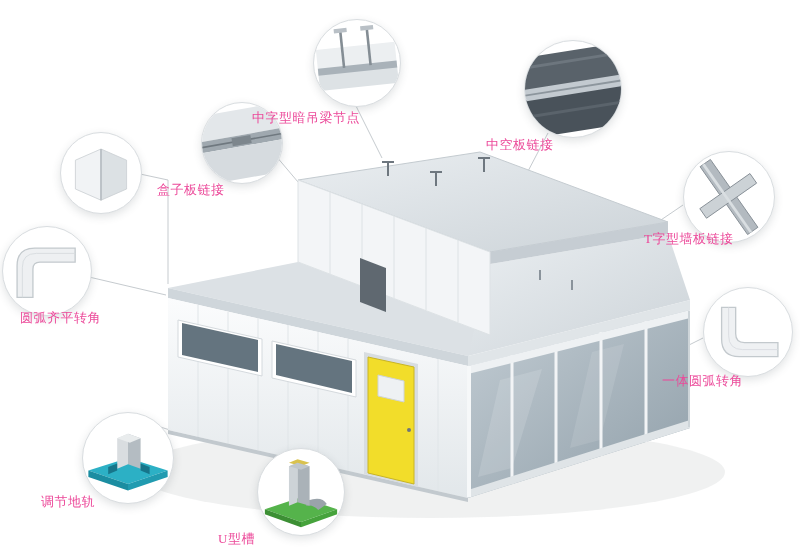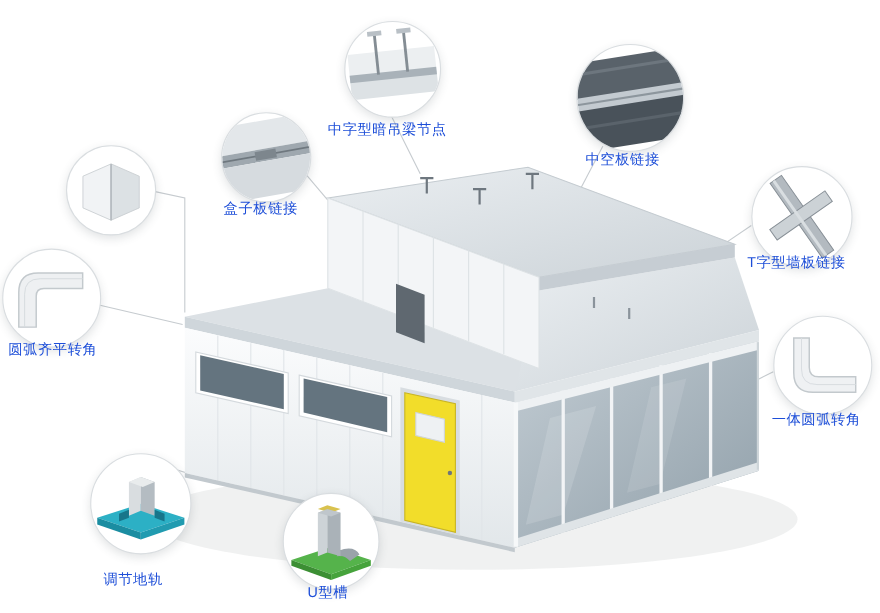--- a/index.html
+++ b/index.html
@@ -8,22 +8,22 @@
     font-family:"Liberation Sans", sans-serif; overflow:hidden;
   }
   .bldg { position:absolute; left:0; top:0; }
   .co {
     position:absolute; border-radius:50%; background:#ffffff;
     border:1px solid #d9dde0; box-shadow:0 3px 9px rgba(55,65,75,.15);
     overflow:hidden;
   }
   .co svg { display:block; width:100%; height:100%; }
   .lbl {
-    position:absolute; font-size:13px; color:#1d4ed8; text-align:center;
-    letter-spacing:.5px; line-height:17px; white-space:nowrap;
+    position:absolute; font-size:13px; color:#ec4899; text-align:left;
+    letter-spacing:.5px; line-height:17px; white-space:nowrap;font-family:Liberation Serif, serif;
   }
 </style>
 </head>
 <body>
 
 <div class="stage">
 
   <svg class="bldg" width="800" height="557" viewBox="0 0 800 557">
     <defs>
       <linearGradient id="gRoof" x1="0" y1="0" x2="1" y2="1">
@@ -217,19 +217,19 @@
       <polygon points="36,20 46,16 46,62 36,66" fill="#cdd3d7"></polygon>
       <polygon points="46,16 60,20 60,66 46,62" fill="#aab2b8"></polygon>
       <polygon points="36,16 46,12 60,16 50,20" fill="#d9c24e"></polygon>
       <polygon points="36,20 46,16 60,20 50,24" fill="#bfc6cb"></polygon>
     </svg>
   </div>
 
   <div class="lbl" style="left:252px;top:109px;width:200px;">中字型暗吊梁节点</div>
   <div class="lbl" style="left:157px;top:181px;width:160px;">盒子板链接</div>
   <div class="lbl" style="left:486px;top:136px;width:160px;">中空板链接</div>
-  <div class="lbl" style="left:0px;top:309px;width:96px;">圆弧齐平转角</div>
+  <div class="lbl" style="left:0px;top:309px;width:96px;padding-left:20px;">圆弧齐平转角</div>
   <div class="lbl" style="left:644px;top:230px;width:160px;">T字型墙板链接</div>
   <div class="lbl" style="left:662px;top:372px;width:160px;">一体圆弧转角</div>
-  <div class="lbl" style="left:41px;top:518px;width:160px;">调节地轨</div>
+  <div class="lbl" style="left:41px;top:493px;width:160px;">调节地轨</div>
   <div class="lbl" style="left:218px;top:530px;width:160px;">U型槽</div>
 
 </div>
 
 </body></html>

